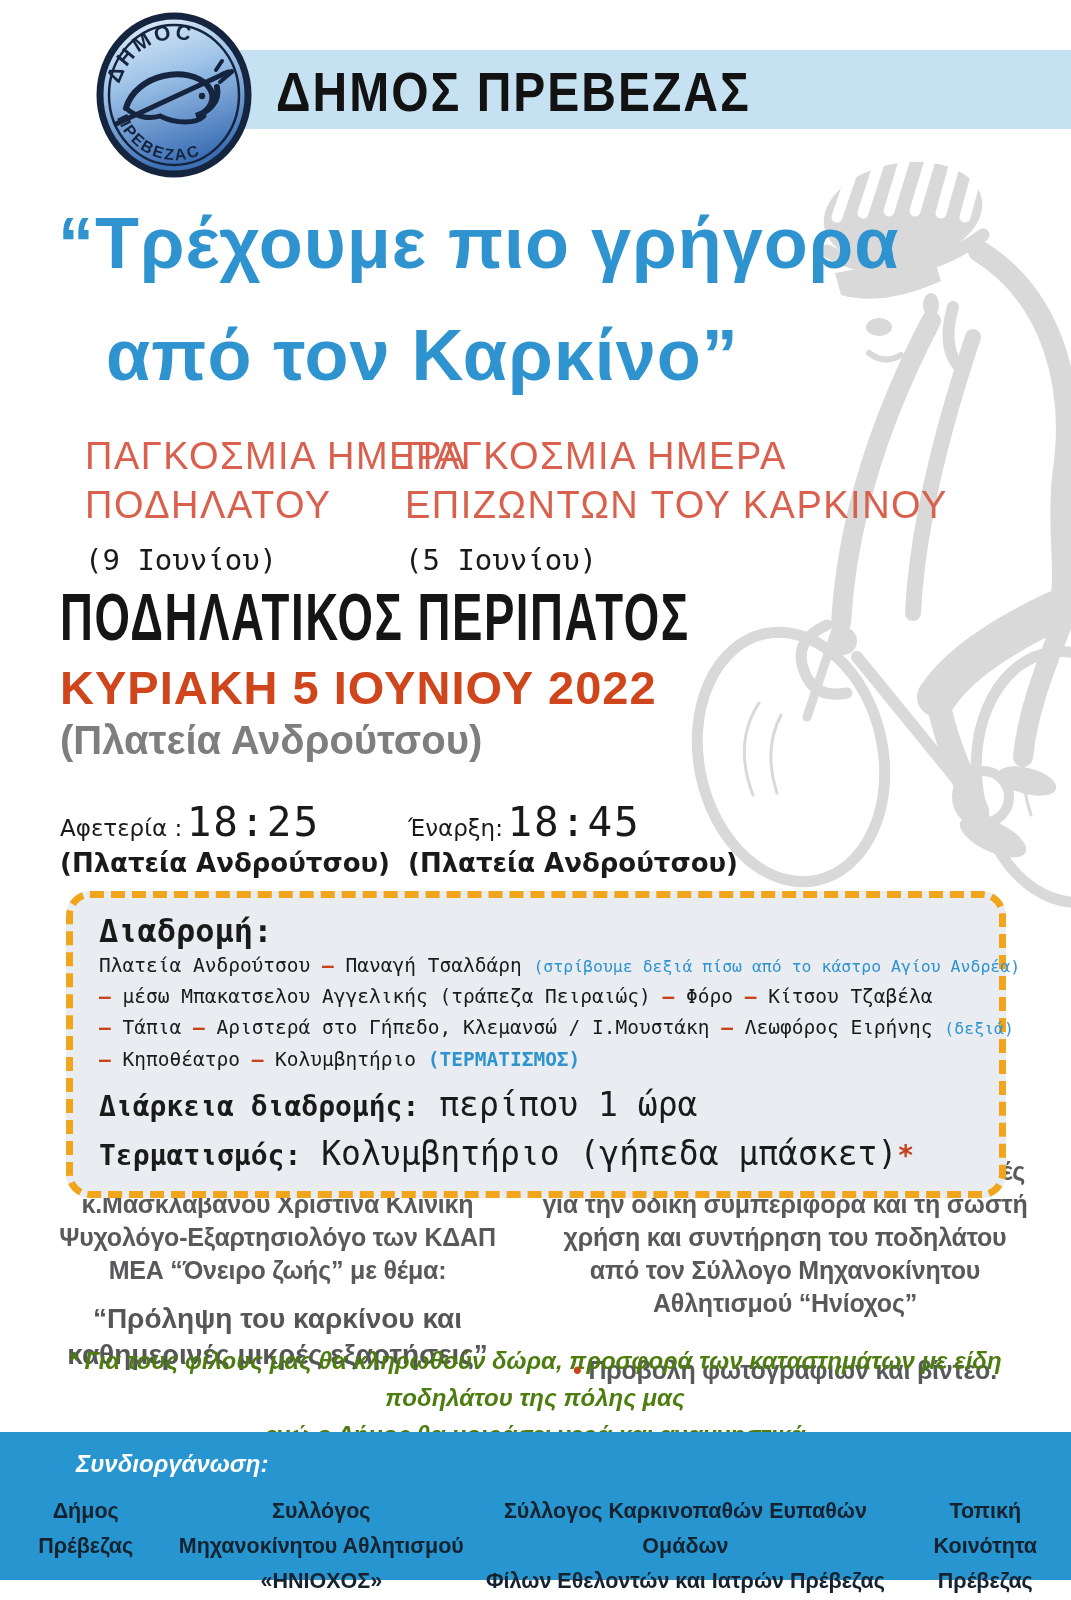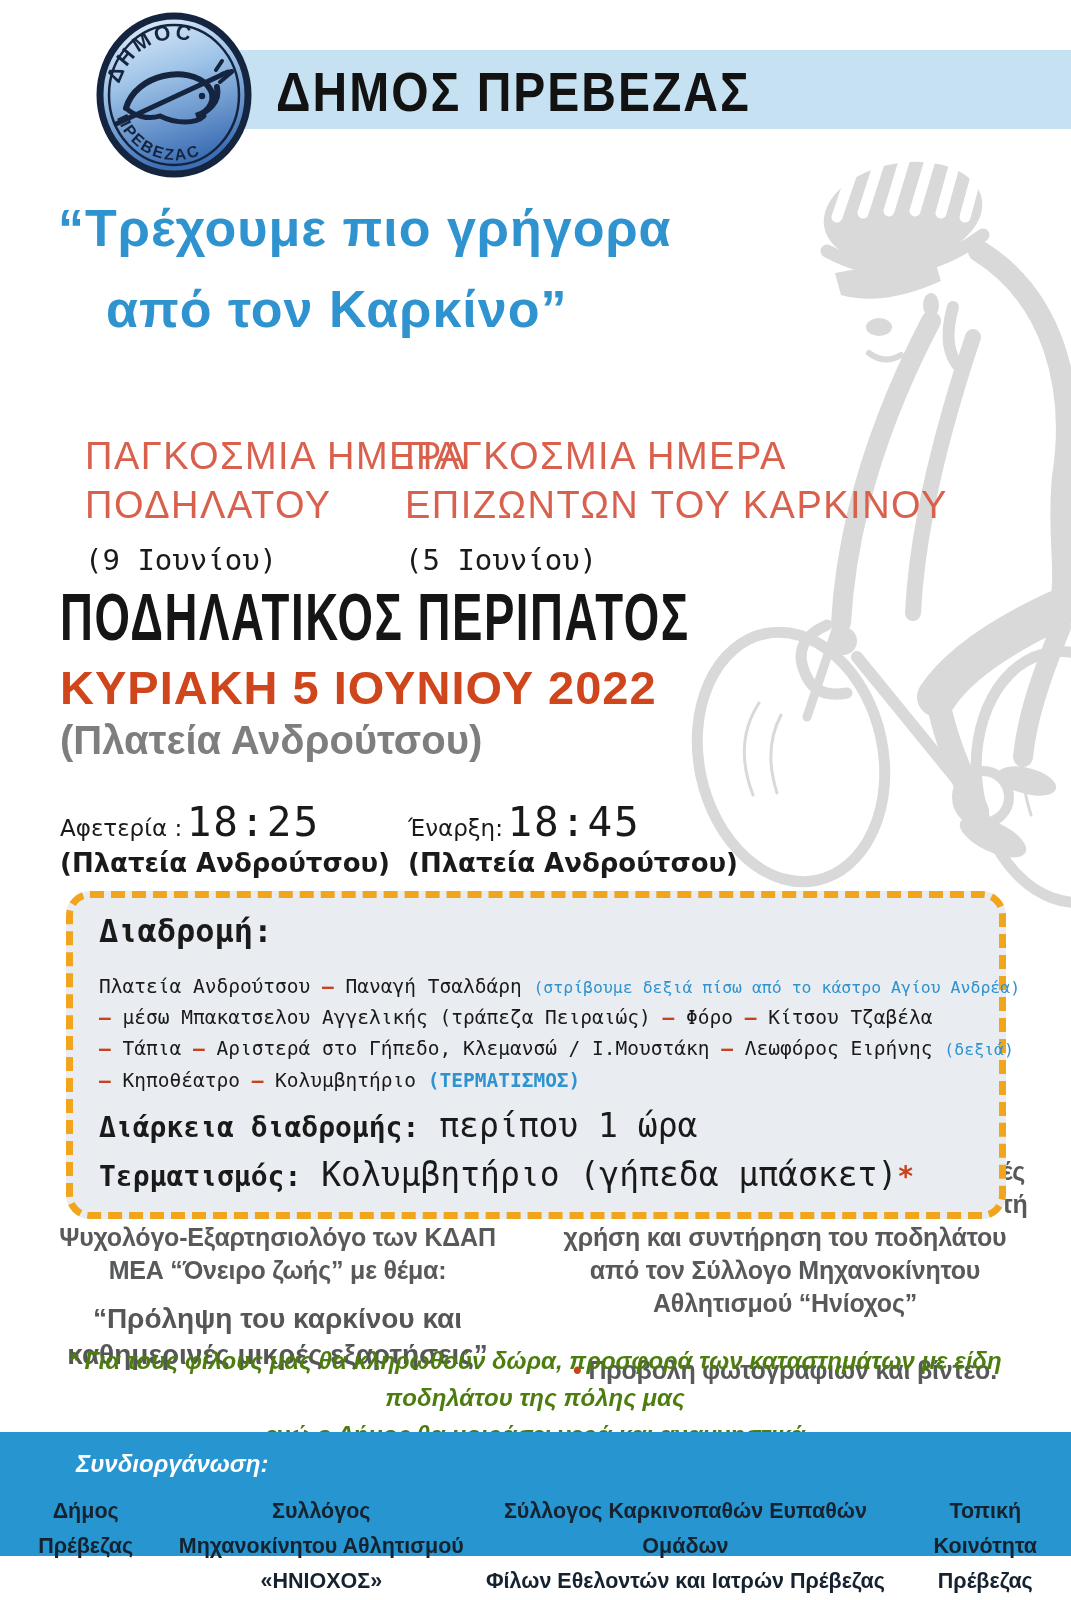--- a/index.html
+++ b/index.html
@@ -14,21 +14,21 @@
   .muni-name{
     position:absolute; left:276px; top:60px; z-index:3;
     font-size:48px; font-weight:bold; letter-spacing:2px; color:#121212;
     transform:scaleY(1.15); transform-origin:left top; white-space:nowrap;
   }
   
   .cyclist{position:absolute; left:631px; top:155px; width:440px; height:760px; z-index:0;}
   
   .main-title{
     position:absolute; left:58px; top:188px; z-index:1;
-    color:#2E93CE; font-weight:bold; font-size:52px; line-height:1.55;
+    color:#2E93CE; font-weight:bold; font-size:72px; line-height:1.55;
     letter-spacing:1px; white-space:nowrap;
   }
   .main-title .t2{padding-left:48px;}
   
   .days{position:absolute; left:85px; top:432px; z-index:1; display:flex;}
   .day-col1{width:320px;}
   .day-col2{width:600px;}
   .day-heading{
     color:#D9604C; font-weight:normal; font-size:38px; line-height:1.3;
     letter-spacing:1.5px; white-space:nowrap;
@@ -57,21 +57,21 @@
   .sched-col2{width:330px;}
   .sched-label{font-size:23px; font-weight:normal; font-family:"DejaVu Sans", sans-serif;}
   .sched-time{font-size:41px; font-family:"DejaVu Sans Mono", monospace; letter-spacing:2px;}
   .sched-place{margin-top:2px; font-size:26px; font-weight:bold; font-family:"DejaVu Sans", sans-serif; white-space:nowrap;}
   
   .route-box{
     position:absolute; left:66px; top:891px; width:940px; box-sizing:border-box; z-index:2;
     background:#E9EDF1; border:7px dashed #F1A51C; border-radius:24px;
     padding:14px 20px 18px 26px;
   }
-  .route-heading{font-family:"DejaVu Sans Mono", monospace; font-weight:bold; font-size:32px; margin-bottom:21px;}
+  .route-heading{font-family:"DejaVu Sans Mono", monospace; font-weight:bold; font-size:32px; margin-bottom:0;}
   .route-line{font-family:"DejaVu Sans Mono", monospace; font-size:19.5px; line-height:1.6; white-space:nowrap; color:#1a1a1a;}
   .seg-plain{color:#1a1a1a;}
   .seg-dash{color:#C8431C; font-weight:bold;}
   .seg-blue{color:#2E93CE; font-size:16.5px;}
   .seg-blueBold{color:#2E93CE; font-weight:bold;}
   .route-meta{margin-top:10px; white-space:nowrap;}
   .meta-label{font-family:"DejaVu Sans Mono", monospace; font-weight:bold; font-size:28px;}
   .meta-value{font-family:"DejaVu Sans Mono", monospace; font-size:33px;}
   .meta-star{color:#C8431C; font-family:"DejaVu Sans Mono", monospace; font-size:28px; font-weight:bold;}
   
@@ -85,21 +85,21 @@
     color:#555657; line-height:1.3;
   }
   .info-second{margin-top:34px;}
   
   .note{
     position:absolute; left:35px; top:1342px; width:1000px; z-index:1;
     text-align:center; color:#4d7c0f; font-weight:bold; font-style:italic;
     font-size:24px; line-height:1.55;
   }
   
-  .footer{position:absolute; left:0; right:0; top:1432px; height:124px; background:#2795CF; z-index:1;}
+  .footer{position:absolute; left:0; right:0; top:1432px; height:148px; background:#2795CF; z-index:1;}
   .coorg{position:absolute; left:76px; top:18px; color:#ffffff; font-weight:bold; font-style:italic; font-size:24px;}
   .orgs{position:absolute; top:62px; left:0; right:0; display:flex;}
   .org{
     text-align:center; font-weight:bold; font-size:21.5px; color:#15222F; line-height:1.62;
   }
   .org:nth-child(1){flex:0 0 16%;}
   .org:nth-child(2){flex:0 0 28%;}
   .org:nth-child(3){flex:0 0 40%;}
   .org:nth-child(4){flex:0 0 16%;}
 </style>

